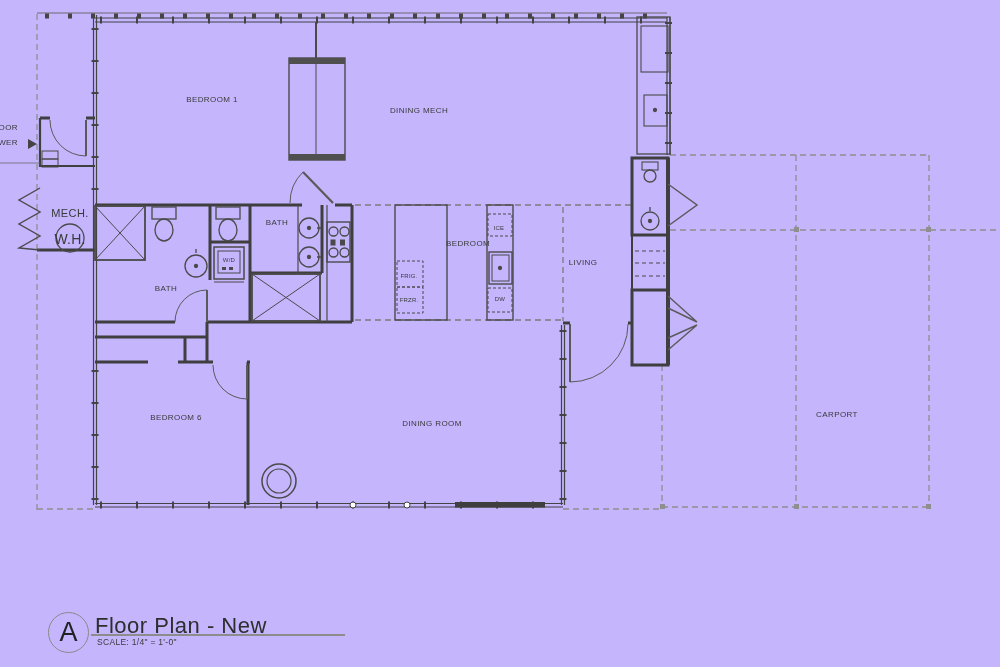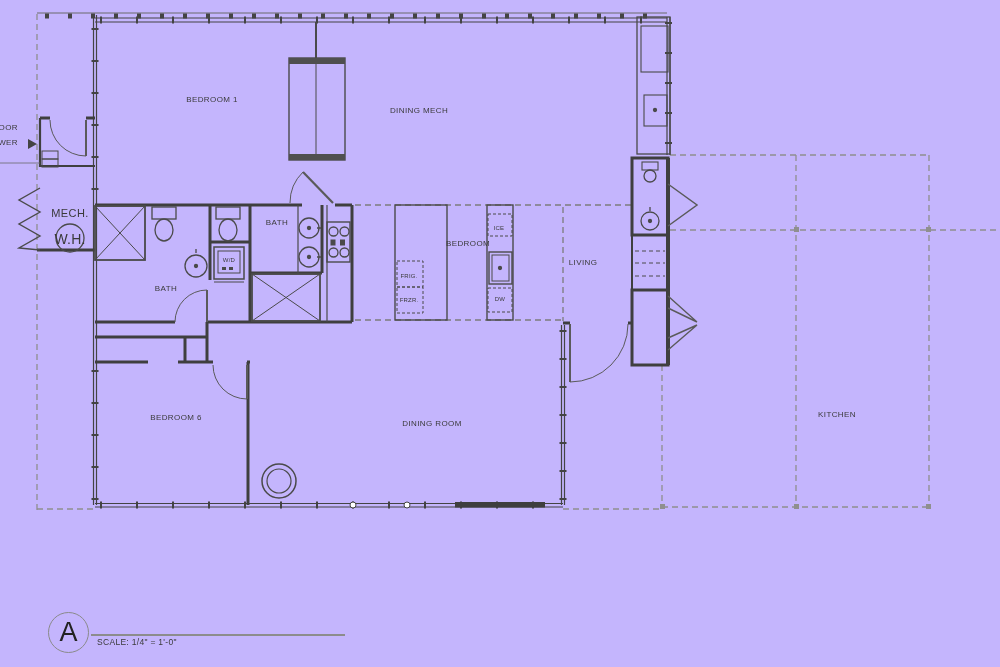--- a/index.html
+++ b/index.html
@@ -246,32 +246,33 @@
   </svg>
 
   <div class="lbl room" style="left:212px;top:99px">BEDROOM 1</div>
   <div class="lbl room" style="left:419px;top:110px">DINING MECH</div>
   <div class="lbl room" style="left:277px;top:222px">BATH</div>
   <div class="lbl room" style="left:166px;top:288px">BATH</div>
   <div class="lbl room" style="left:468px;top:243px">BEDROOM</div>
   <div class="lbl room" style="left:583px;top:262px">LIVING</div>
   <div class="lbl room" style="left:176px;top:417px">BEDROOM 6</div>
   <div class="lbl room" style="left:432px;top:423px">DINING ROOM</div>
-  <div class="lbl room" style="left:837px;top:414px">KITCHEN</div>
+  <div class="lbl room" style="left:837px;top:414px">CARPORT</div>
   <div class="lbl mech" style="left:70px;top:213px">MECH.</div>
 
   <div class="lbl wh" style="left:70px;top:239px">W.H.</div>
   <div class="lbl fixture" style="left:229px;top:260px">W/D</div>
   <div class="lbl fixture" style="left:499px;top:228px">ICE</div>
   <div class="lbl fixture" style="left:409px;top:276px">FRIG.</div>
   <div class="lbl fixture" style="left:409px;top:300px">FRZR.</div>
   <div class="lbl fixture" style="left:500px;top:299px">DW</div>
 
   <div class="lbl clip" style="left:-2px;top:123px">OOR</div>
   <div class="lbl clip" style="left:-2px;top:138px">WER</div>
 
   <div class="detail-circle">
     <span>A</span>
   </div>
+  <div class="titleblock-title">Floor Plan - New</div>
   <div class="titleblock-underline"></div>
   <div class="titleblock-scale">SCALE: 1/4" = 1'-0"</div>
 
 </div>
 
 </body></html>

